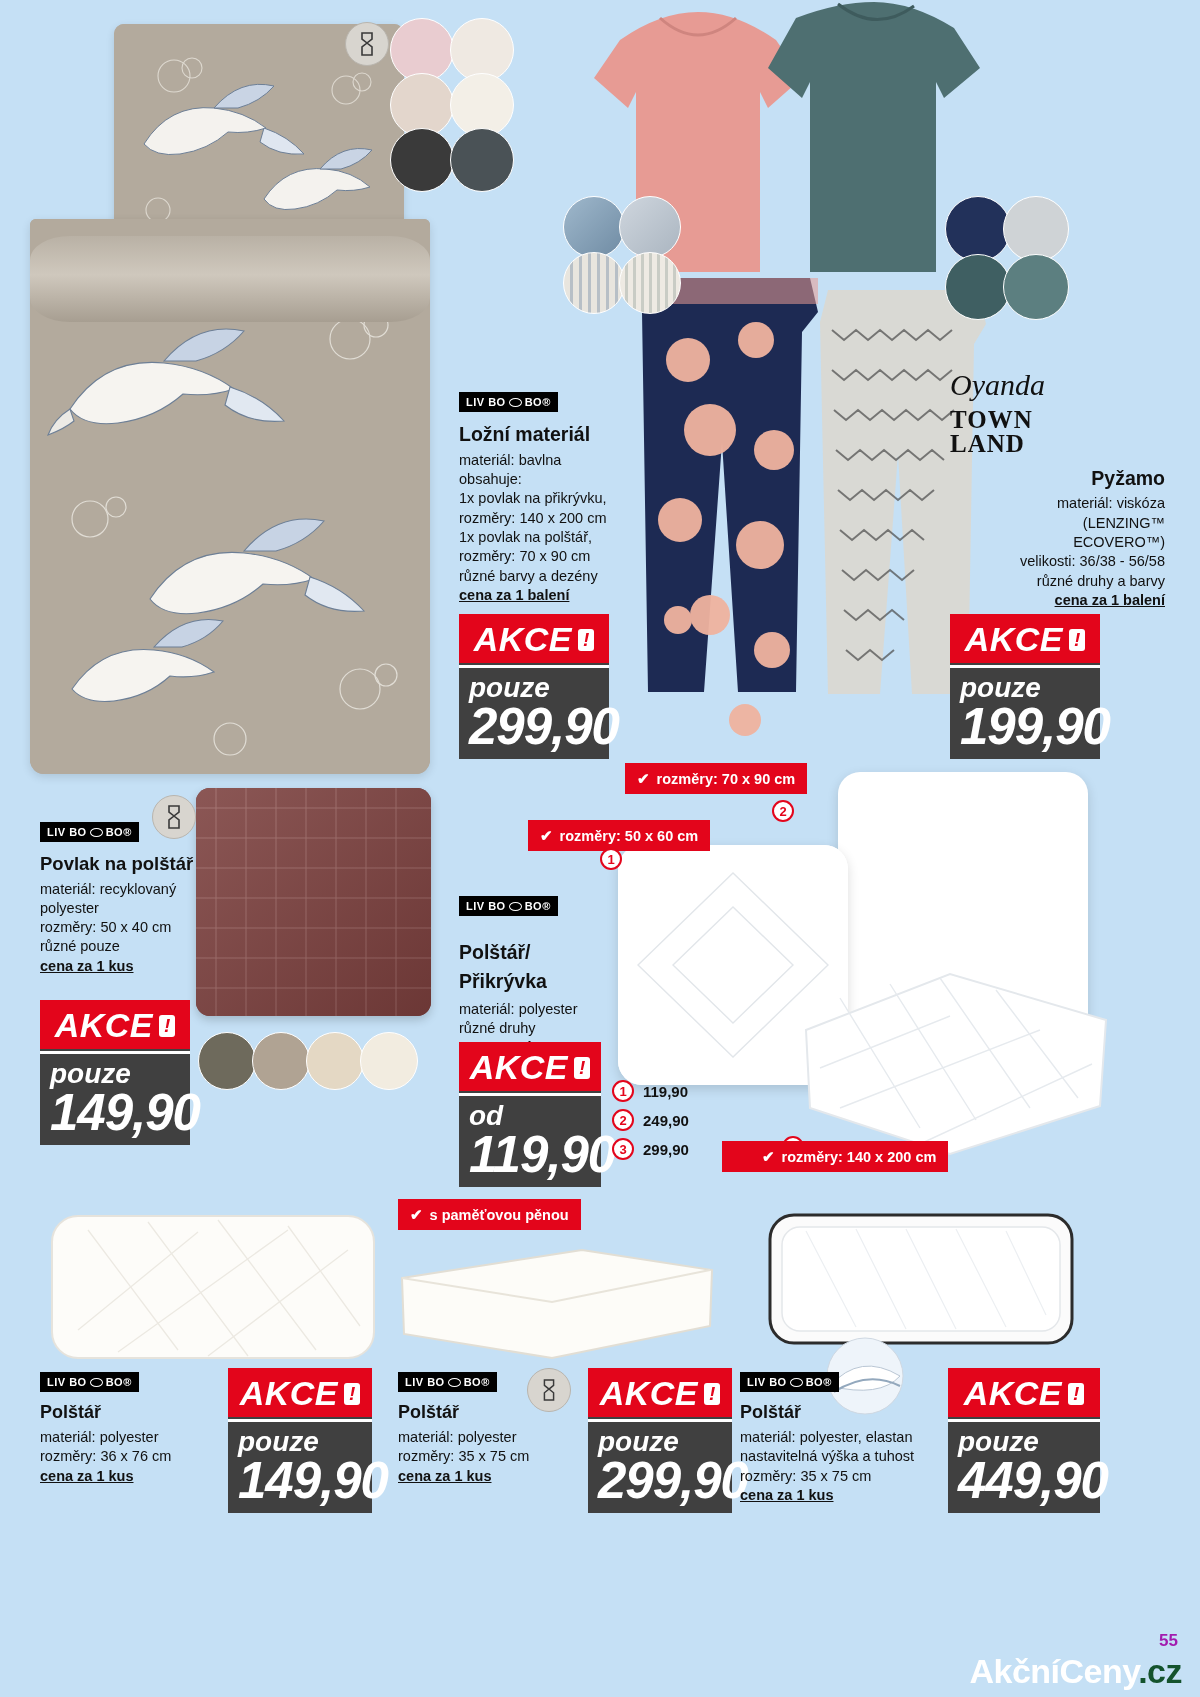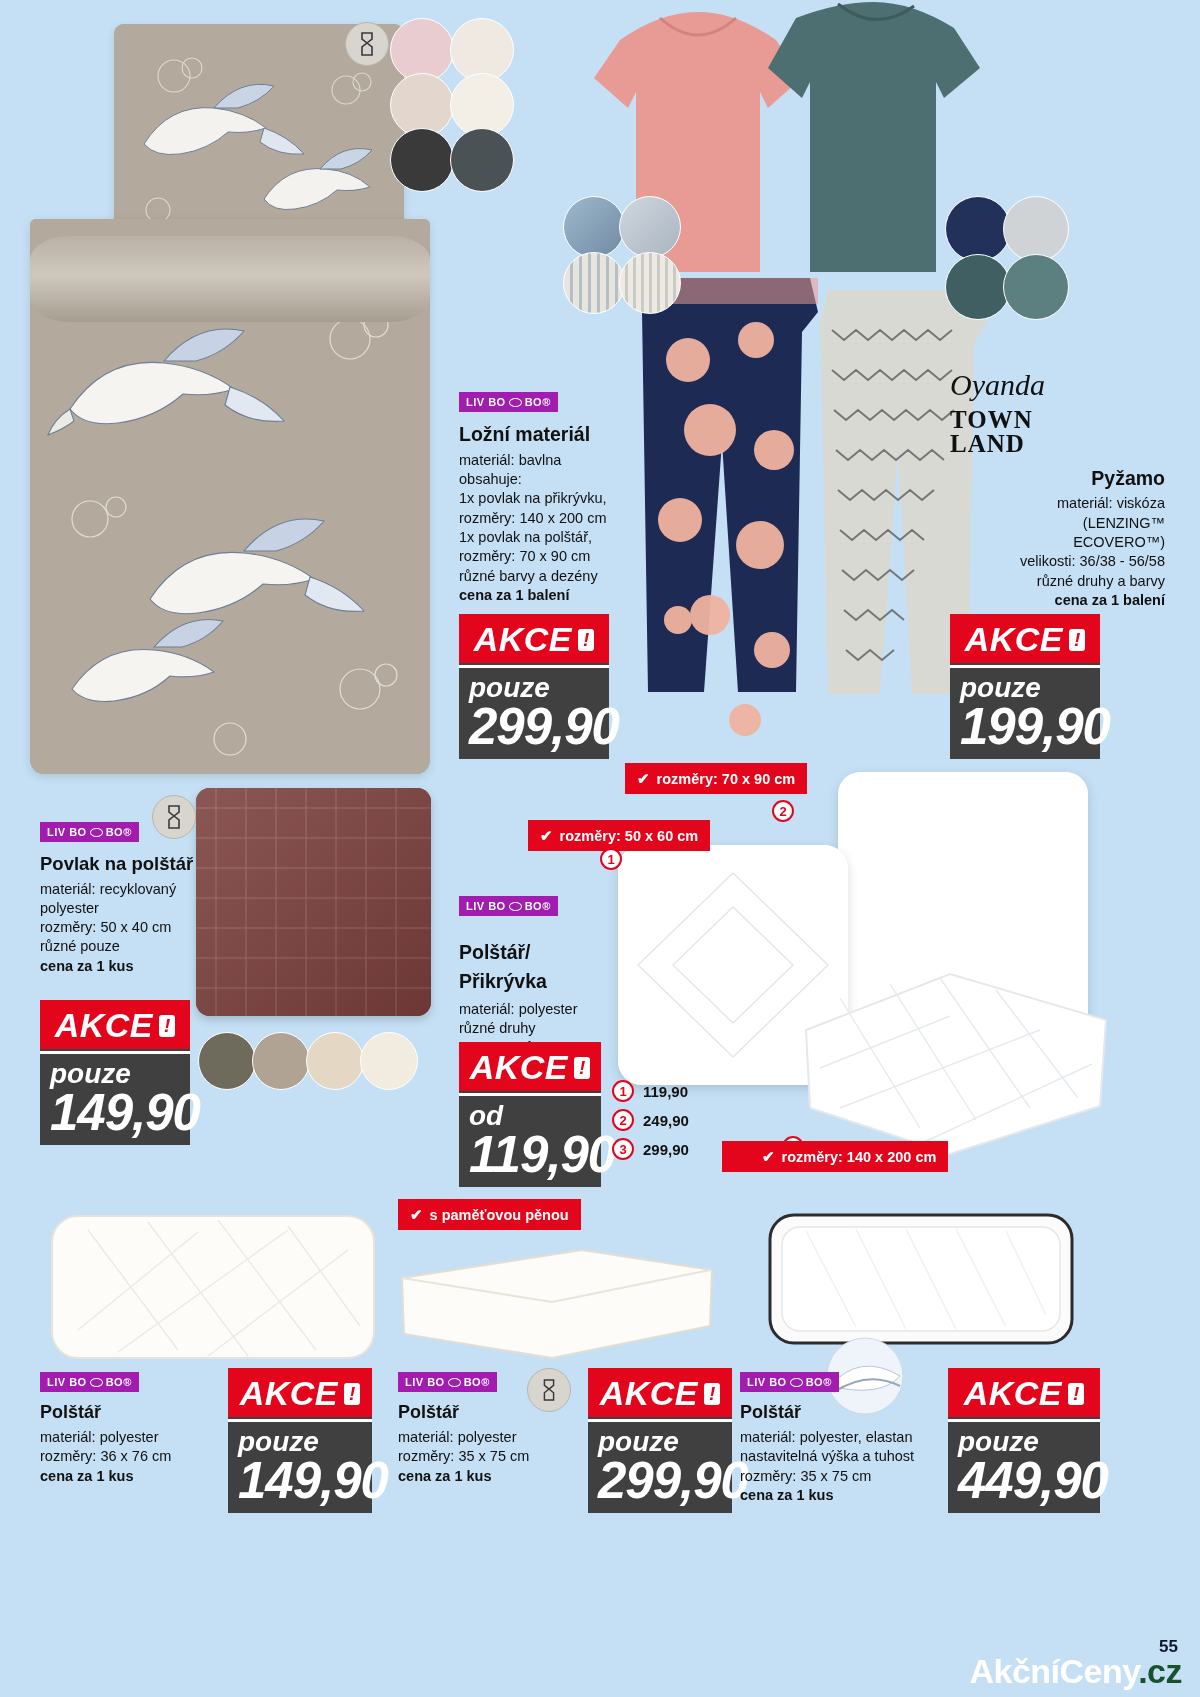--- a/index.html
+++ b/index.html
@@ -9,36 +9,36 @@
     background: #c5e0f5;
     font-family: "Liberation Sans", sans-serif;
     position: relative;
     overflow: hidden;
   }
   .page { position: relative; width: 1200px; height: 1697px; }
 
   
   .abs { position: absolute; }
   .brand-box {
-    background: #a21caf; color: #fff;
+    background: #000000; color: #fff;
     font-size: 11px; font-weight: bold;
     padding: 5px 7px 4px 7px;
     letter-spacing: .5px;
     display: inline-flex; align-items: center; gap: 3px;
     line-height: 1;
   }
   .brand-box .oo {
     display:inline-block; width: 13px; height: 9px;
     border: 1.6px solid #fff; border-radius: 50%/50%;
     position: relative; top: 0;
   }
   .desc { font-size: 14.5px; line-height: 1.33; color: #111; }
   .desc b, .desc .ttl { font-weight: bold; }
   .ttl { font-size: 19.5px; font-weight: bold; color: #111; display:block; margin-bottom: 3px;}
-  .bold { font-weight: bold; }
+  .bold { font-weight: bold; text-decoration: underline; }
 
   
   .price-block { background: #404040; color: #fff; display: inline-block; padding: 0; }
   .akce-row {
     background: #e3051b; color: #fff;
     font-weight: bold; font-style: italic;
     display: flex; align-items: center; justify-content: center;
     gap: 6px;
     padding: 6px 10px 4px 10px;
   }
@@ -105,22 +105,22 @@
 
   .cushion {
     position: absolute; left: 196px; top: 788px; width: 235px; height: 228px;
     background: #7b3f3d; border-radius: 14px;
     box-shadow: 0 4px 10px rgba(0,0,0,.18);
   }
 
   .wpillow { background: #ffffff; border-radius: 18px; box-shadow: 0 4px 12px rgba(0,0,0,.14); }
 
   .footer-page {
-    position: absolute; right: 22px; bottom: 40px;
-    font-size: 17px; color: #0f172a; font-weight: bold;
+    position: absolute; right: 22px; bottom: 46px;
+    font-size: 17px; color: #a21caf; font-weight: bold;
   }
   .footer-logo {
     position: absolute; right: 18px; bottom: 6px;
     font-size: 34px; font-weight: bold; color: #ffffff;
     letter-spacing: -.5px;
   }
   .footer-logo .cz { color: #14532d; }
 
   .oysho { font-family: "Liberation Serif", serif; font-style: italic; font-size: 30px; color: #111; }
   .townland {

